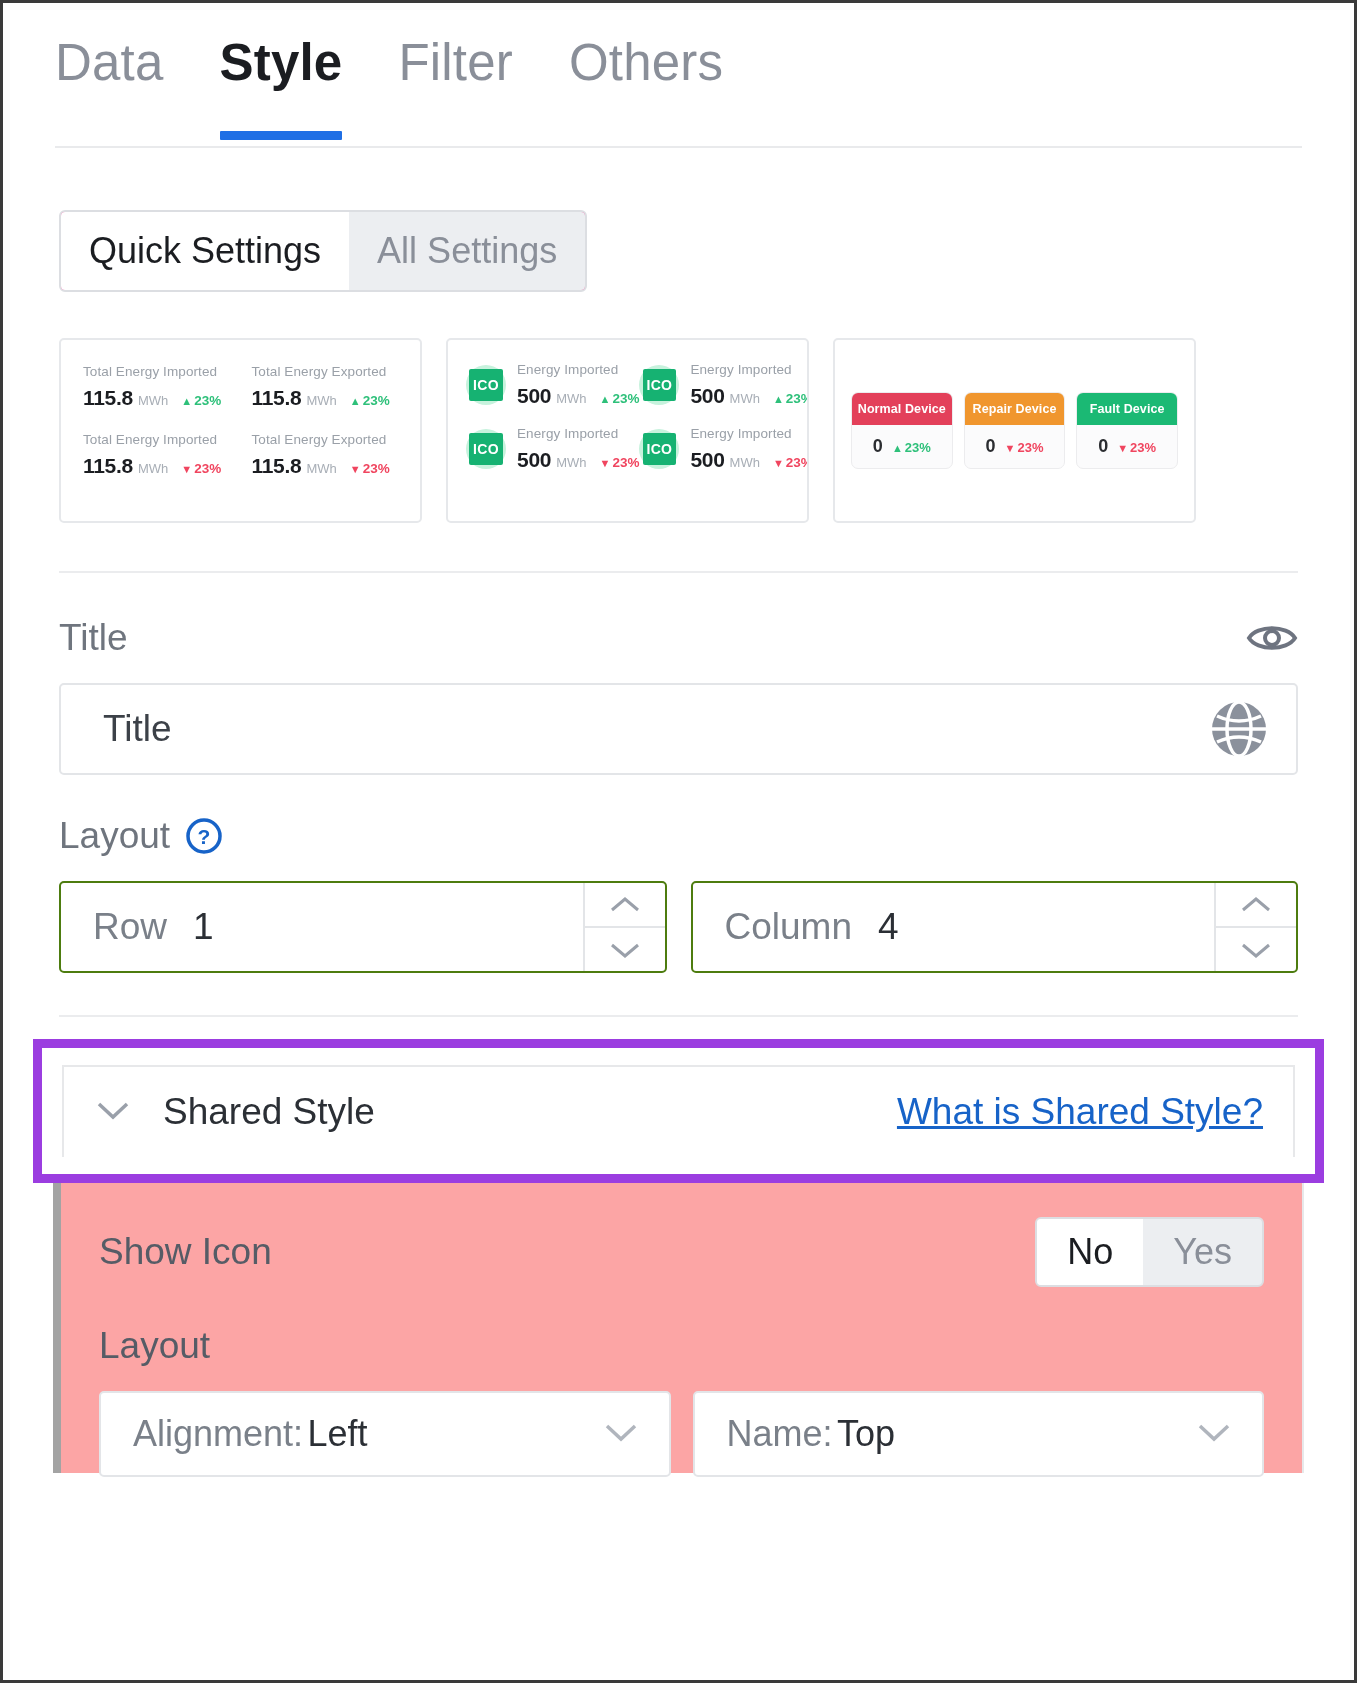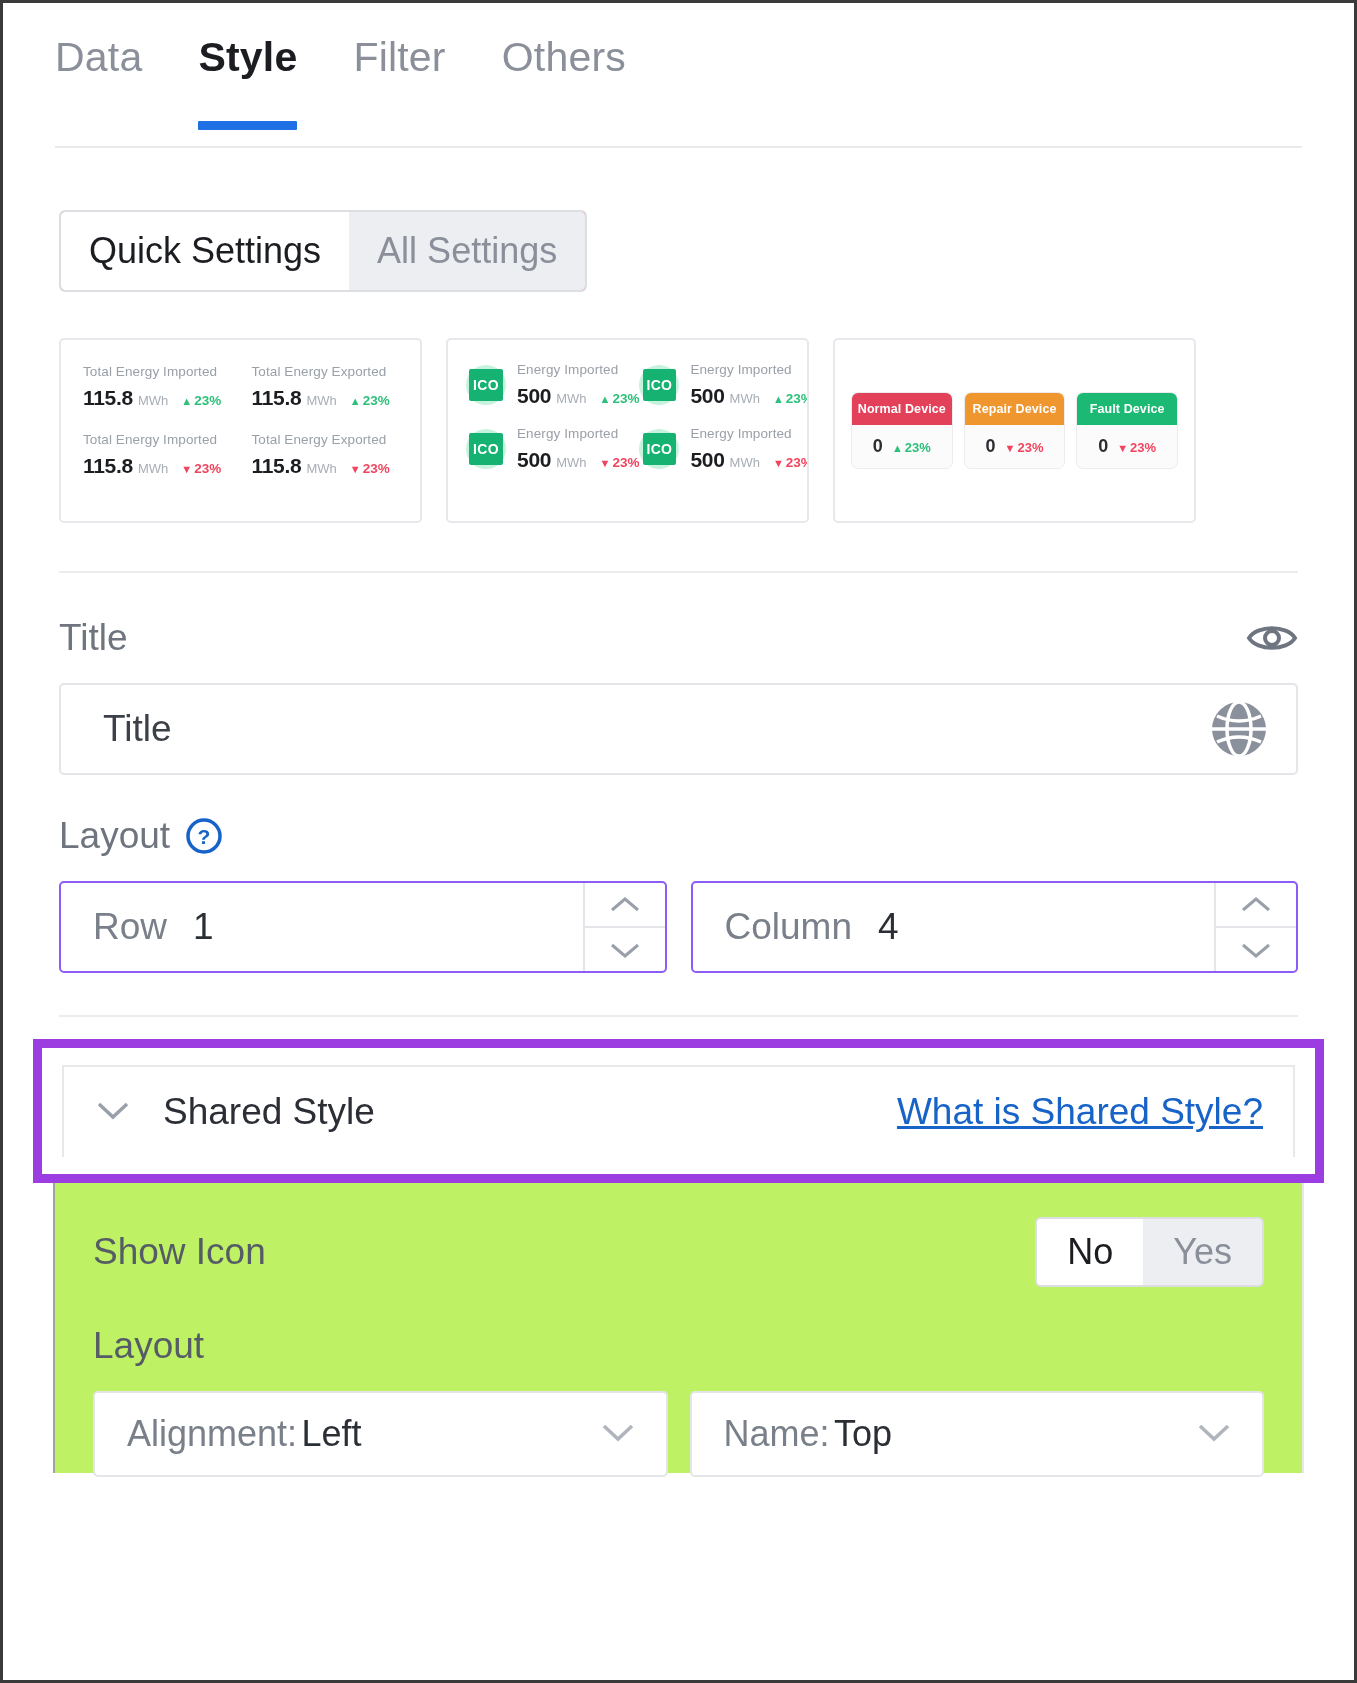--- a/index.html
+++ b/index.html
@@ -20,21 +20,21 @@
   .tabbar {
     position: relative;
     display: flex;
     align-items: flex-start;
     gap: 56px;
     padding: 34px 0 0 52px;
     height: 155px;
   }
   .tab {
     position: relative;
-    font-size: 41px;
+    font-size: 51px;
     color: #8a8f99;
     line-height: 1;
     padding-bottom: 62px;
     cursor: pointer;
     letter-spacing: 0.2px;
   }
   .tab.active { color: #1b1d21; font-weight: bold; }
   .tab.active::after {
     content: "";
     position: absolute;
@@ -213,21 +213,21 @@
   }
   .help-icon { line-height: 0; cursor: pointer; }
 
   .stepper-row {
     display: flex; gap: 24px;
     margin-top: 24px;
   }
   .stepper {
     flex: 1 1 0;
     height: 92px;
-    border: 2px solid #8b5cf6;
+    border: 2px solid #4d7c0f;
     border-radius: 5px;
     display: flex;
     background: #fff;
     overflow: hidden;
   }
   .stepper-main {
     flex: 1 1 auto;
     display: flex; align-items: center;
     padding-left: 32px;
     gap: 26px;
@@ -273,22 +273,22 @@
     font-size: 37px;
     color: #1763c8;
     text-decoration: underline;
     cursor: pointer;
     white-space: nowrap;
   }
 
   
   .shared-body {
     margin: 0 50px 0 50px;
-    background: #bef264;
-    border-left: 2px solid #a3a3a3;
+    background: #fca5a5;
+    border-left: 8px solid #a3a3a3;
     border-right: 2px solid #e7e8ea;
     padding: 34px 38px 0 38px;
     height: 290px;
   }
   .si-row {
     display: flex; align-items: center; justify-content: space-between;
   }
   .si-label { font-size: 37px; color: #565c66; }
   .yn {
     display: inline-flex;

